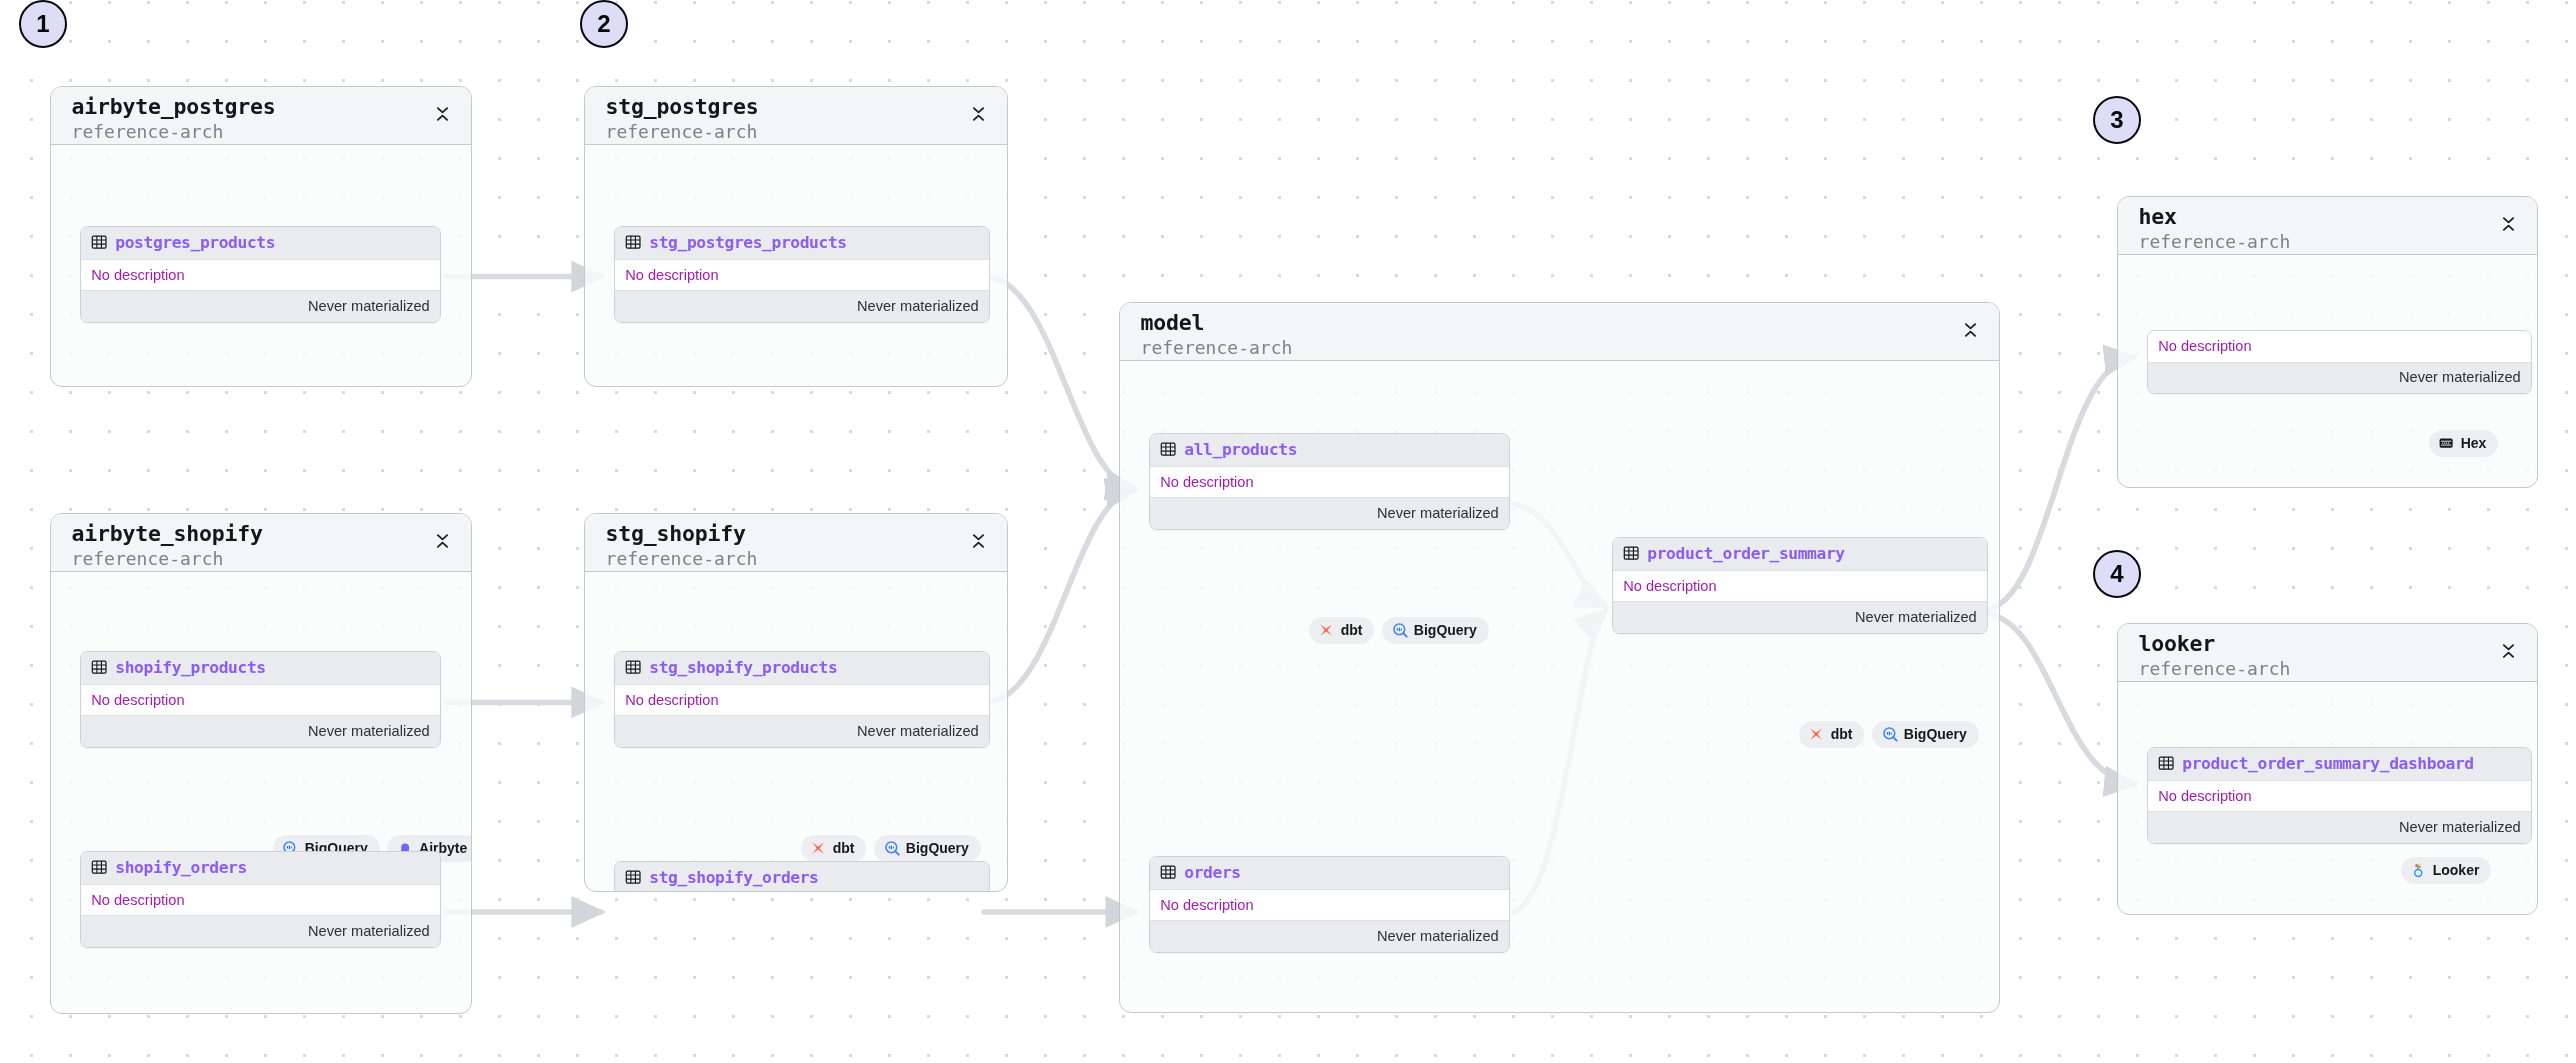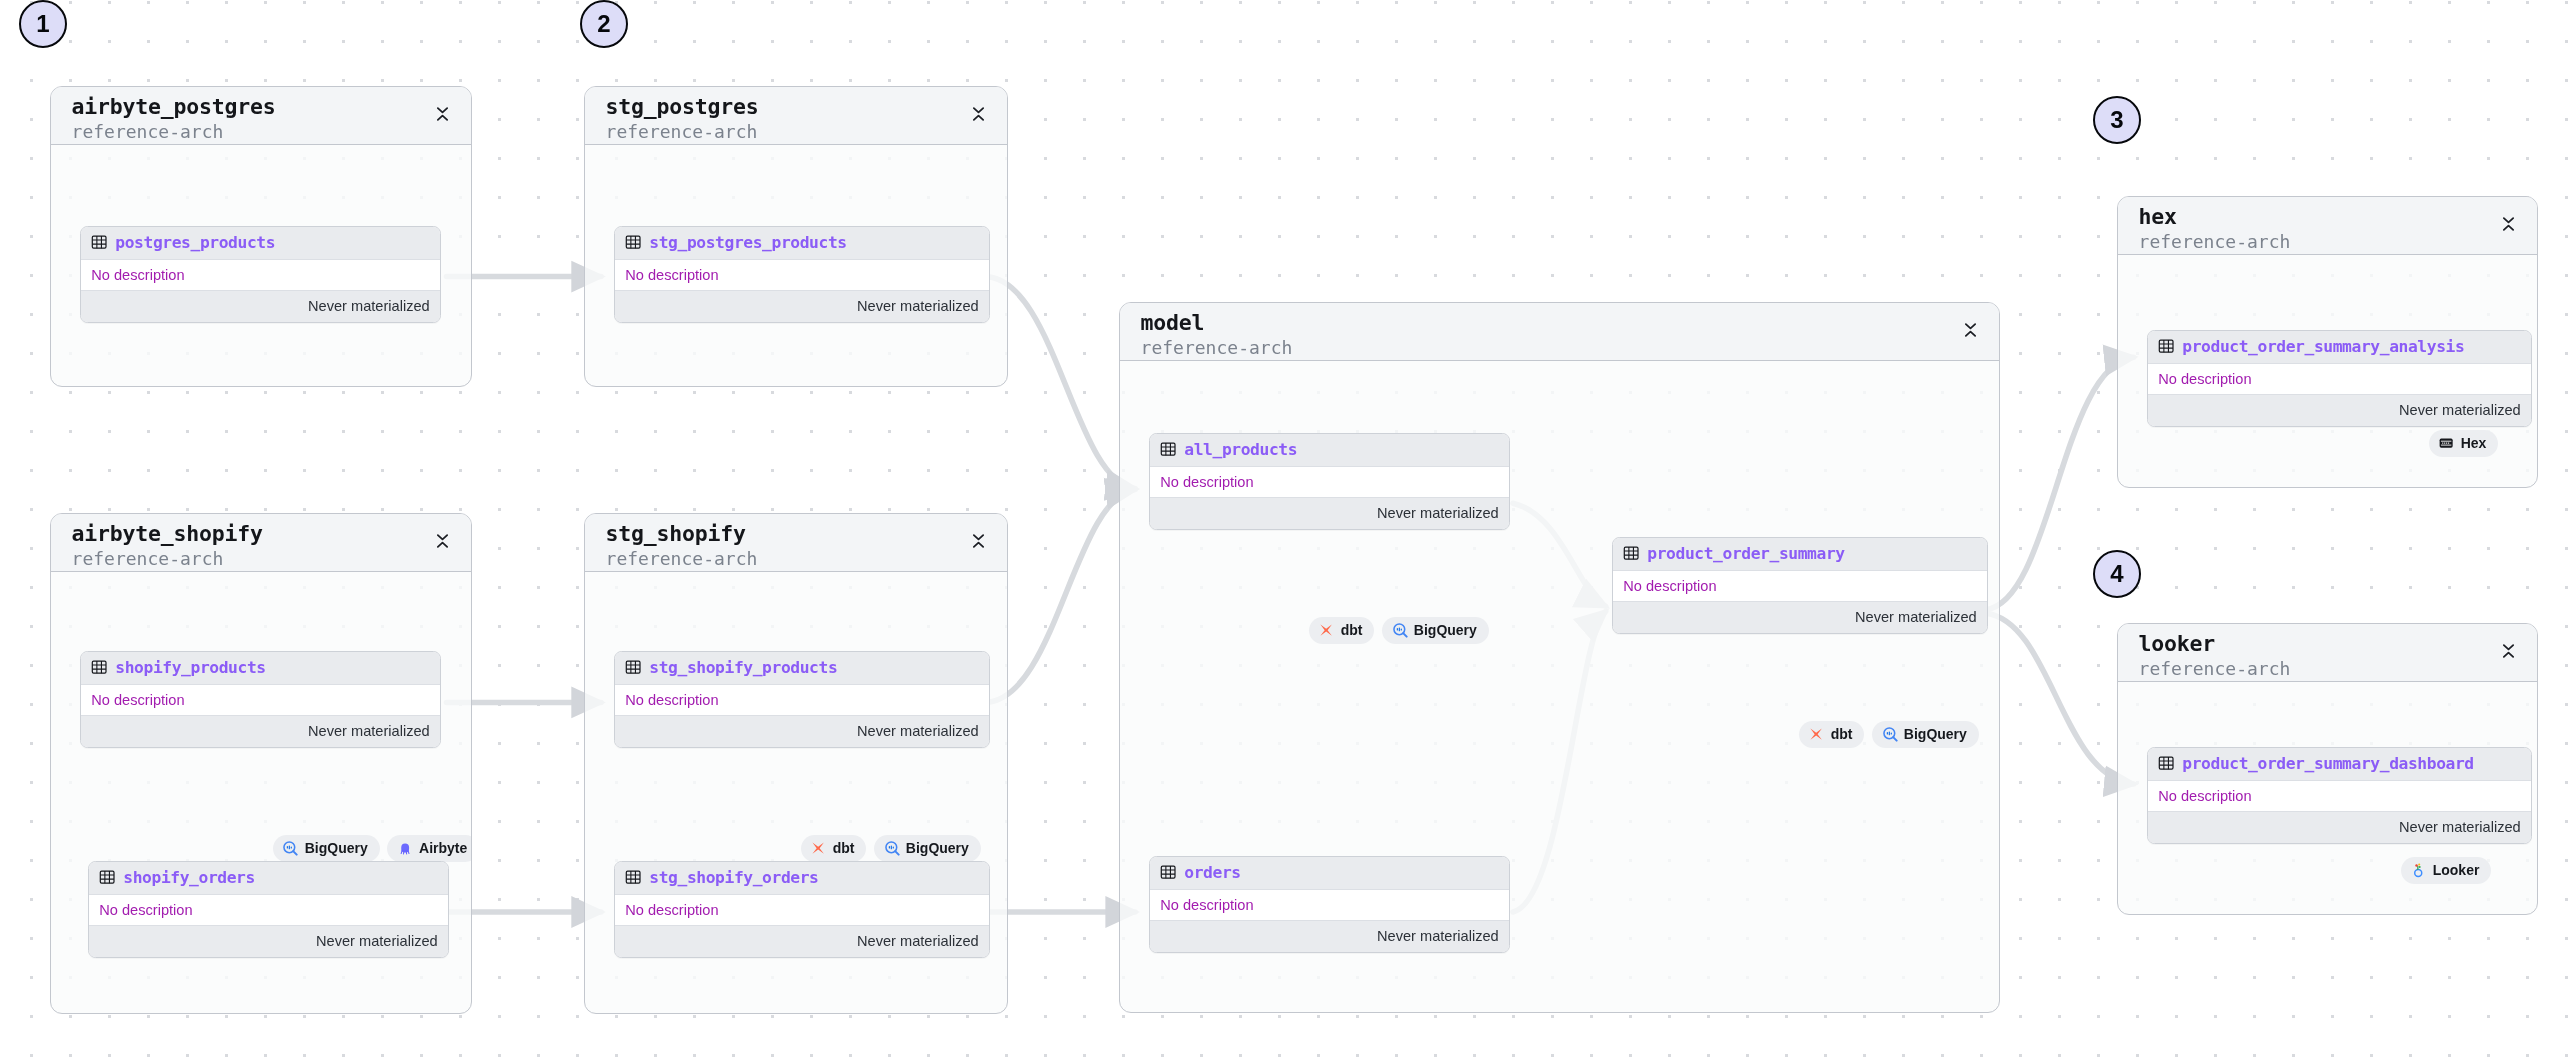--- a/index.html
+++ b/index.html
@@ -287,36 +287,36 @@
             <div class="badge">
   <span class="badge-ico">
     <svg viewBox="0 0 20 20" width="16.3" height="16.3" fill="none">
       <path d="M5.2 9.2 a4.8 4.8 0 0 1 9.6 0 v1.4 a4.8 4.8 0 0 1 -9.6 0 z" fill="#615EFF" opacity="0.92"></path>
       <path d="M6.4 12.2 L5.1 16.6 M8.6 12.6 L8.0 17.2 M11.2 12.6 L11.8 17.2 M13.4 12.2 L14.7 16.6" stroke="#615EFF" stroke-width="1.25" stroke-linecap="round"></path>
     </svg>
   </span>
 <span>Airbyte</span>
             </div>
           </div>
-          <div class="asset" style="left: 29px; top: 289px; margin-left: 8px;">
+          <div class="asset" style="left: 29px; top: 279px;">
             <div class="asset-head">
   <span class="tbl-icon">
     <svg viewBox="0 0 20 20" width="16.3" height="16.3" fill="none">
       <rect x="1.6" y="2.6" width="16.8" height="14.8" rx="1.6" stroke="#16181d" stroke-width="1.5"></rect>
       <path d="M1.6 7.4 H18.4 M1.6 12.4 H18.4 M7.2 2.6 V17.4 M12.8 2.6 V17.4" stroke="#16181d" stroke-width="1.35"></path>
     </svg>
   </span>
 <div class="asset-name">shopify_orders</div>
             </div>
             <div class="asset-row">No description</div>
             <div class="asset-row mat">Never materialized</div>
           </div>
         </div>
       </div>
-      <div class="group" style="left: 584px; top: 513px; width: 424px; height: 501px;">
+      <div class="group" style="left: 584px; top: 513px; width: 424px; height: 379px;">
         <div class="group-header">
           <div class="group-title">stg_shopify</div>
           <div class="group-sub">reference-arch</div>
   <span class="collapse-icon">
     <svg viewBox="0 0 22 26" width="19" height="22" fill="none">
       <path d="M5.5 6 L11 11 L16.5 6" stroke="#1b1e24" stroke-width="2.1" stroke-linecap="round" stroke-linejoin="round"></path>
       <path d="M5.5 20 L11 15 L16.5 20" stroke="#1b1e24" stroke-width="2.1" stroke-linecap="round" stroke-linejoin="round"></path>
     </svg>
   </span>
 </div>
@@ -468,29 +468,20 @@
           <div class="group-sub">reference-arch</div>
   <span class="collapse-icon">
     <svg viewBox="0 0 22 26" width="19" height="22" fill="none">
       <path d="M5.5 6 L11 11 L16.5 6" stroke="#1b1e24" stroke-width="2.1" stroke-linecap="round" stroke-linejoin="round"></path>
       <path d="M5.5 20 L11 15 L16.5 20" stroke="#1b1e24" stroke-width="2.1" stroke-linecap="round" stroke-linejoin="round"></path>
     </svg>
   </span>
 </div>
         <div class="group-body">
           <div class="asset wider" style="left: 29px; top: 75px;">
-            <div class="asset-head">
-  <span class="tbl-icon">
-    <svg viewBox="0 0 20 20" width="16.3" height="16.3" fill="none">
-      <rect x="1.6" y="2.6" width="16.8" height="14.8" rx="1.6" stroke="#16181d" stroke-width="1.5"></rect>
-      <path d="M1.6 7.4 H18.4 M1.6 12.4 H18.4 M7.2 2.6 V17.4 M12.8 2.6 V17.4" stroke="#16181d" stroke-width="1.35"></path>
-    </svg>
-  </span>
-<div class="asset-name">product_order_summary_analysis</div>
-            </div>
             <div class="asset-row">No description</div>
             <div class="asset-row mat">Never materialized</div>
           </div>
           <div class="badges" style="left: 311px; top: 175px;">
             <div class="badge">
   <span class="badge-ico">
     <svg viewBox="0 0 20 20" width="16.3" height="16.3" fill="none">
       <rect x="2" y="4.4" width="16" height="11.2" rx="2" fill="#16181d"></rect>
       <path d="M3.6 7.6 H16.4 M3.6 12.4 H16.4" stroke="#ffffff" stroke-width="1.1"></path>
       <path d="M5.2 9.2 h1.3 v1.6 h-1.3 z M7.6 9.2 h1.3 v1.6 h-1.3 z M10 9.2 h1.3 v1.6 h-1.3 z M12.4 9.2 h1.3 v1.6 h-1.3 z" fill="#ffffff"></path>

